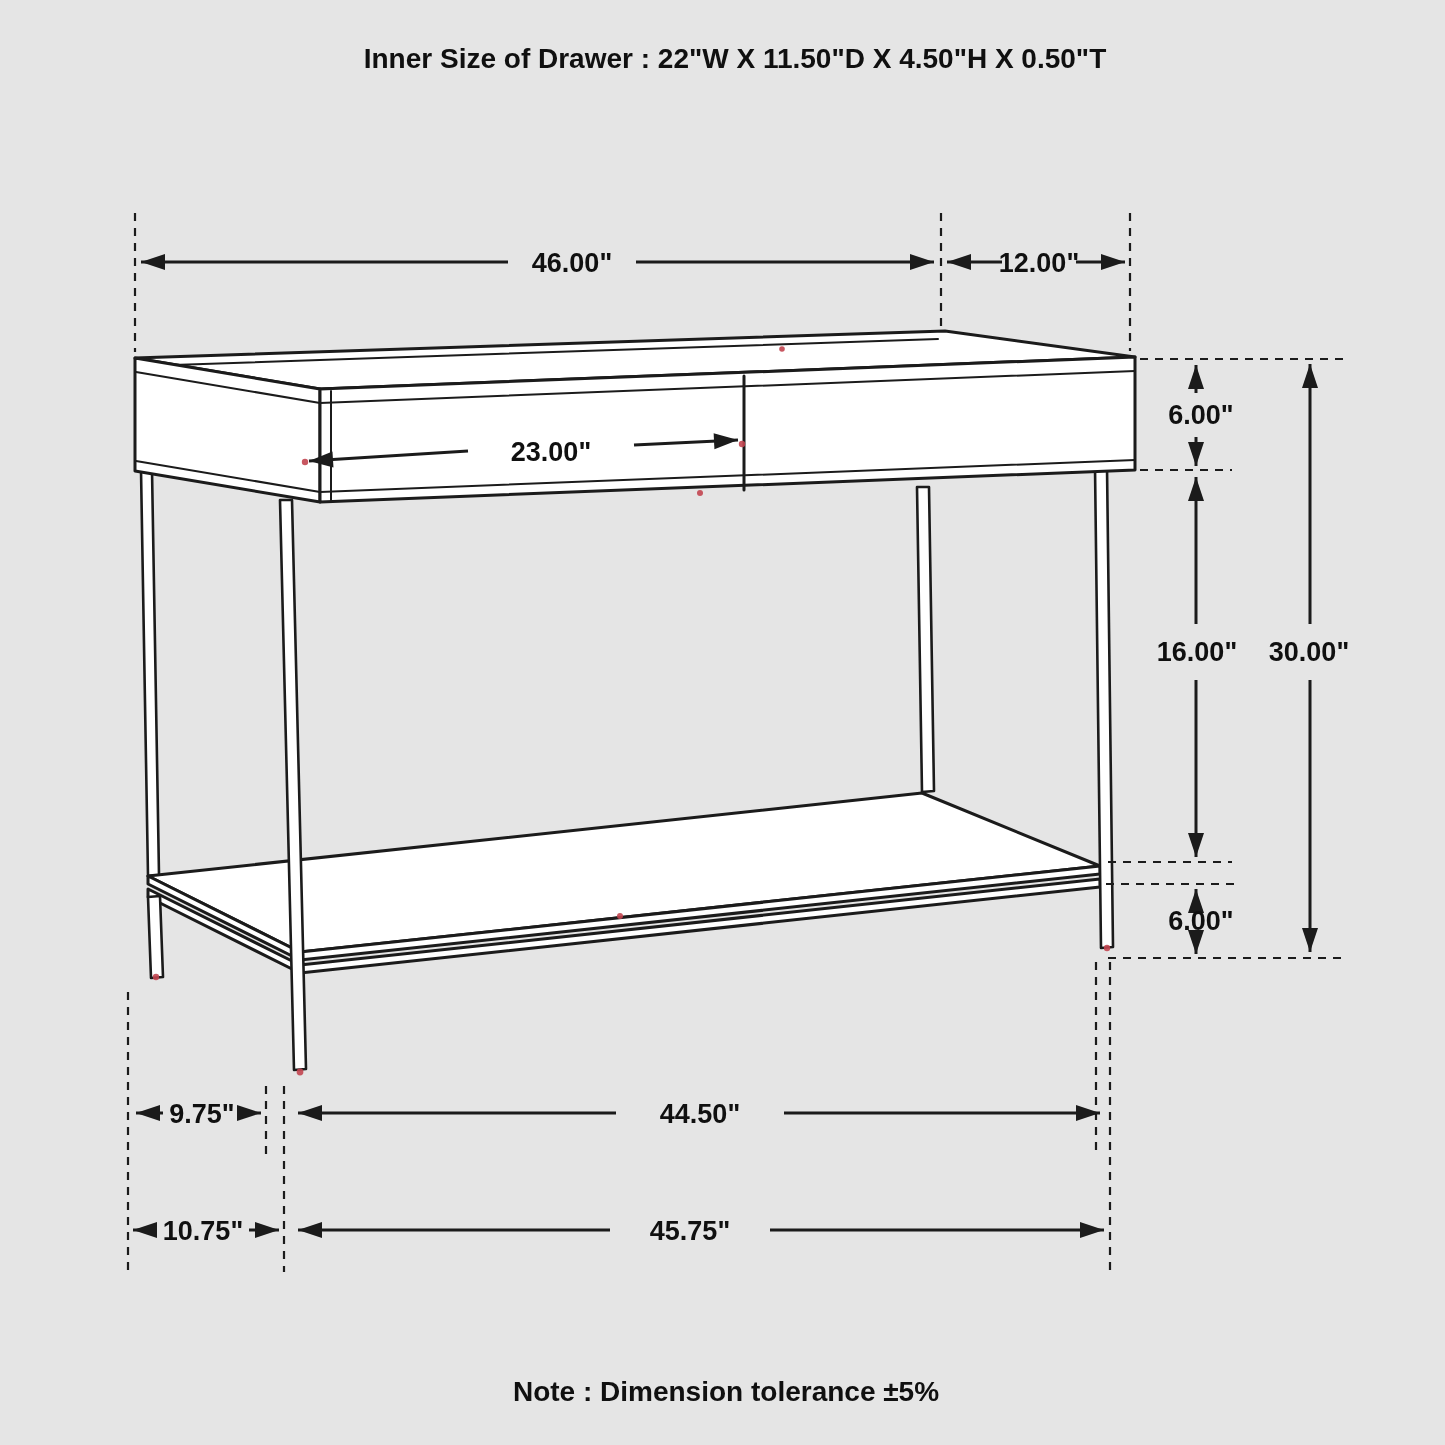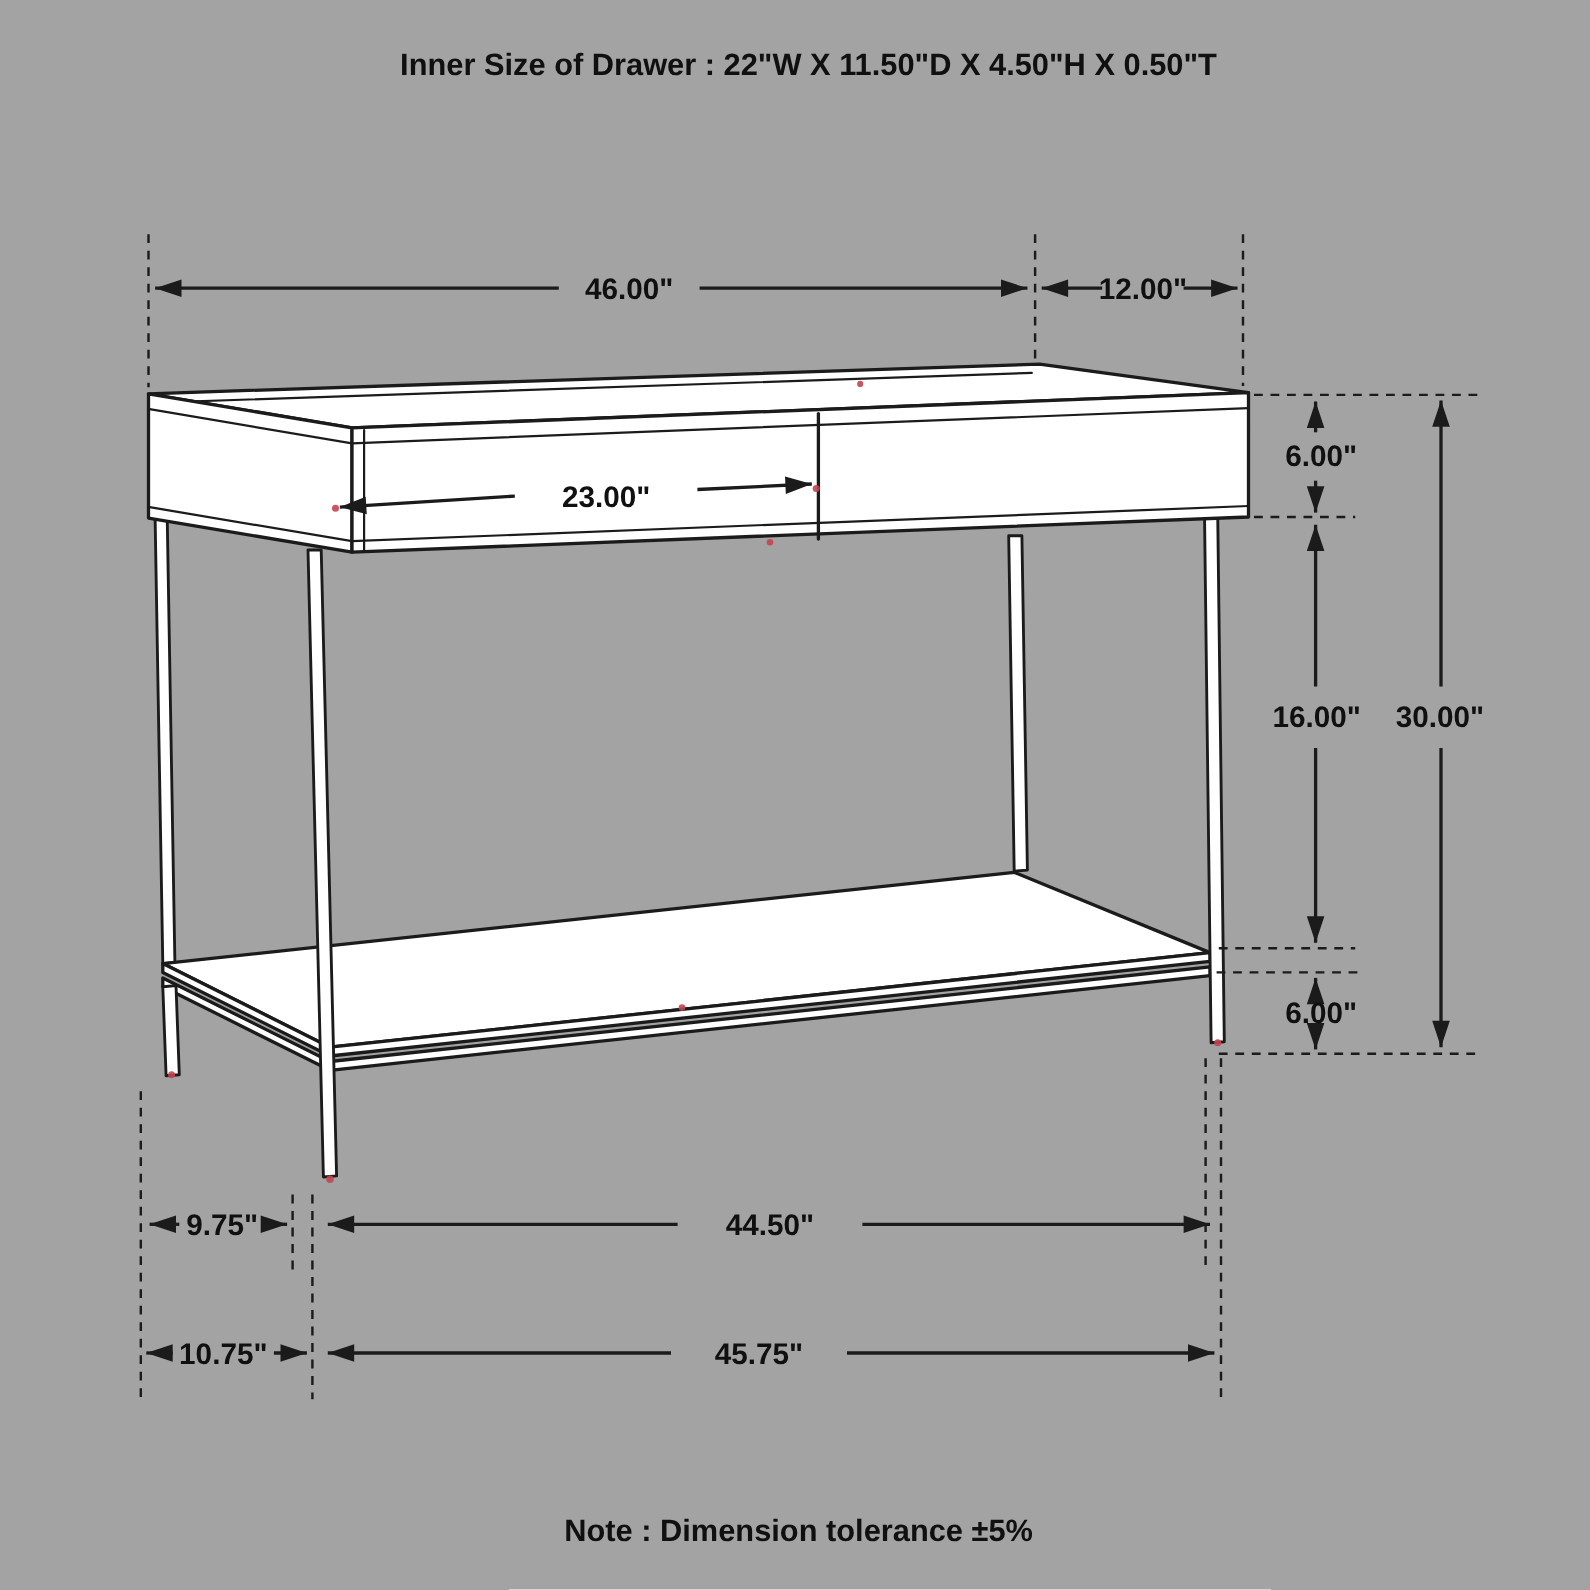--- a/index.html
+++ b/index.html
@@ -1,16 +1,16 @@
 <!DOCTYPE html>
 <html><head>
 <meta charset="utf-8">
 <style>
   html,body{margin:0;padding:0;background:#ffffff;}
-  .stage{position:relative;width:1445px;height:1445px;background:#a3a3a3;overflow:hidden;
+  .stage{position:relative;width:1445px;height:1445px;background:#e5e5e5;overflow:hidden;
          font-family:"Liberation Sans", sans-serif;text-align:right;}
   svg{display:block;}
   .edge{fill:none;stroke:#1b1b1b;stroke-width:3;stroke-linejoin:round;stroke-linecap:round;}
   .edge2{fill:none;stroke:#1b1b1b;stroke-width:2;stroke-linejoin:round;stroke-linecap:round;}
   .face{fill:#ffffff;stroke:#1b1b1b;stroke-width:3;stroke-linejoin:round;}
   .leg{fill:#ffffff;stroke:#1b1b1b;stroke-width:2.6;stroke-linejoin:round;}
   .guide{fill:none;stroke:#1b1b1b;stroke-width:2.2;stroke-dasharray:8 7;}
   .dim{fill:none;stroke:#1b1b1b;stroke-width:3;}
   .lbl{font-family:"Liberation Sans", sans-serif;font-weight:bold;font-size:27px;fill:#101010;text-anchor:middle;}
   .big{font-size:28px;}

